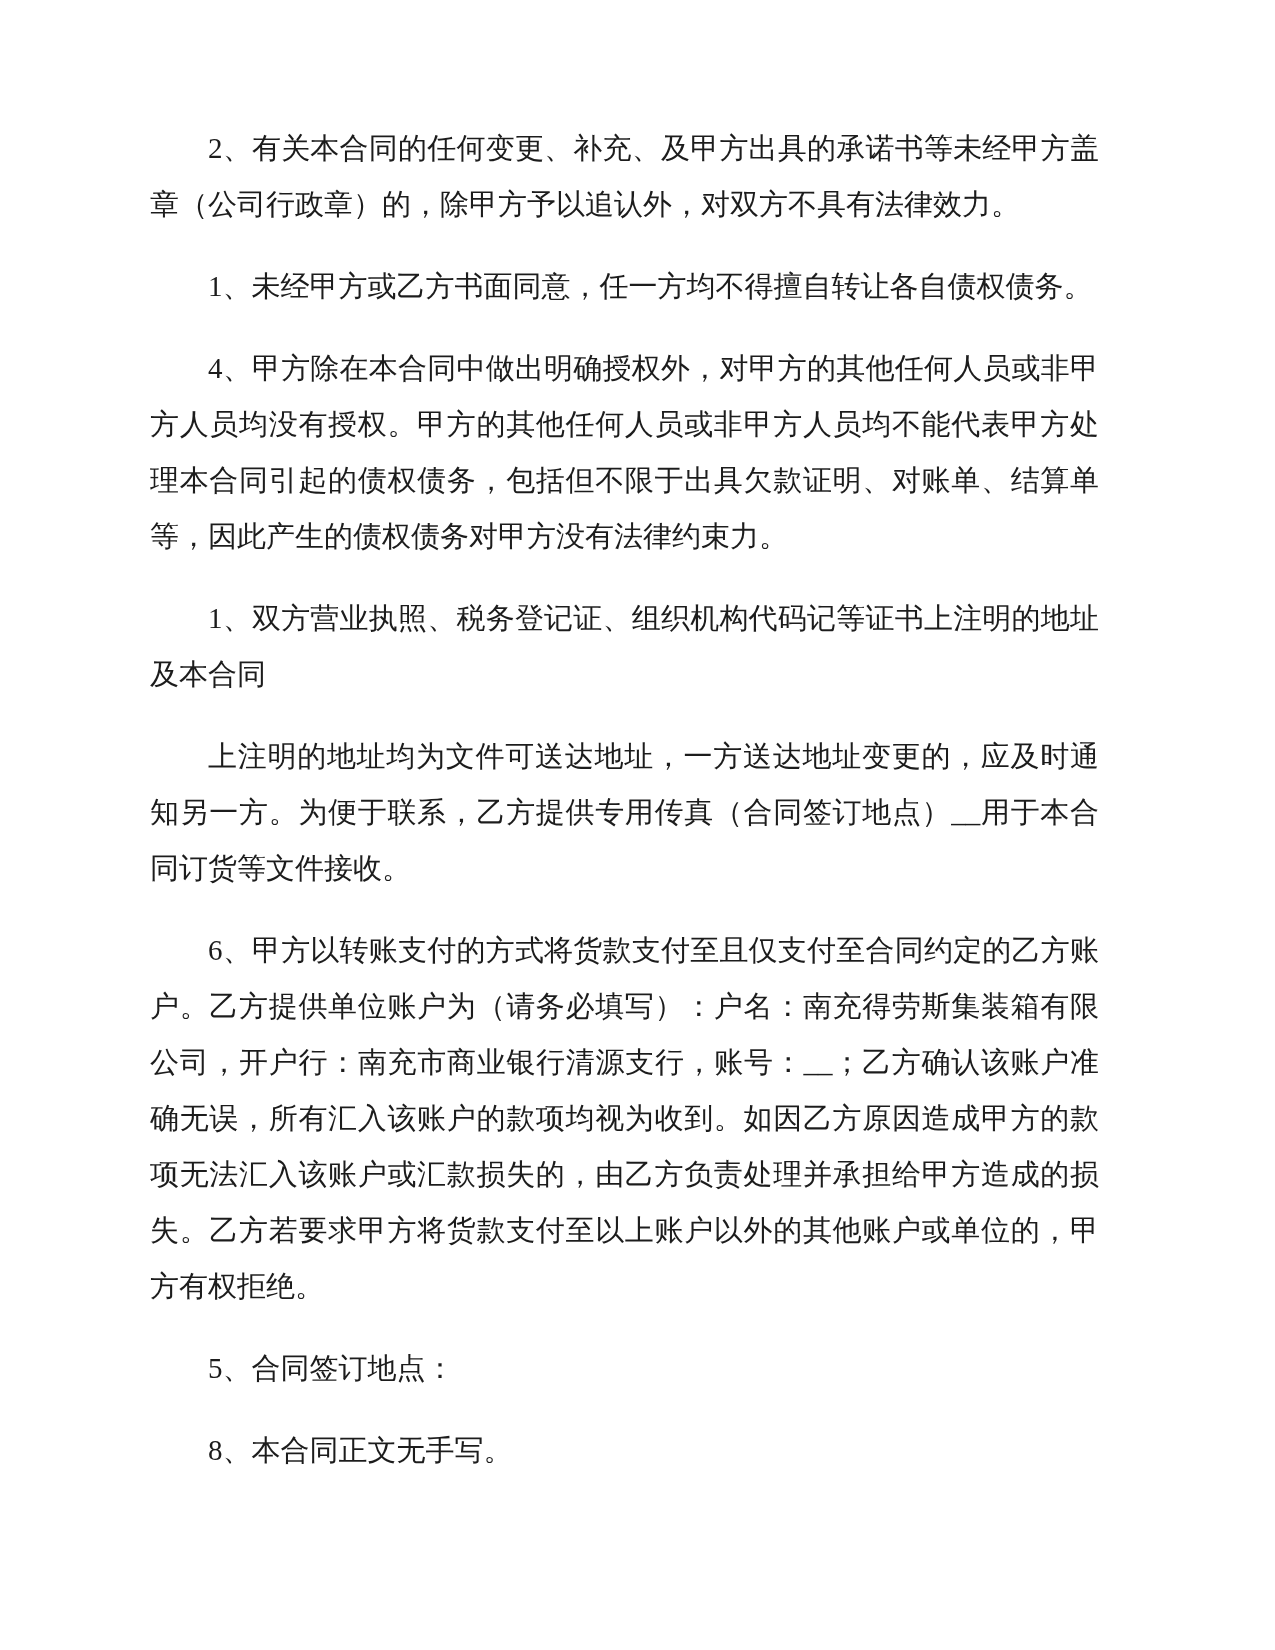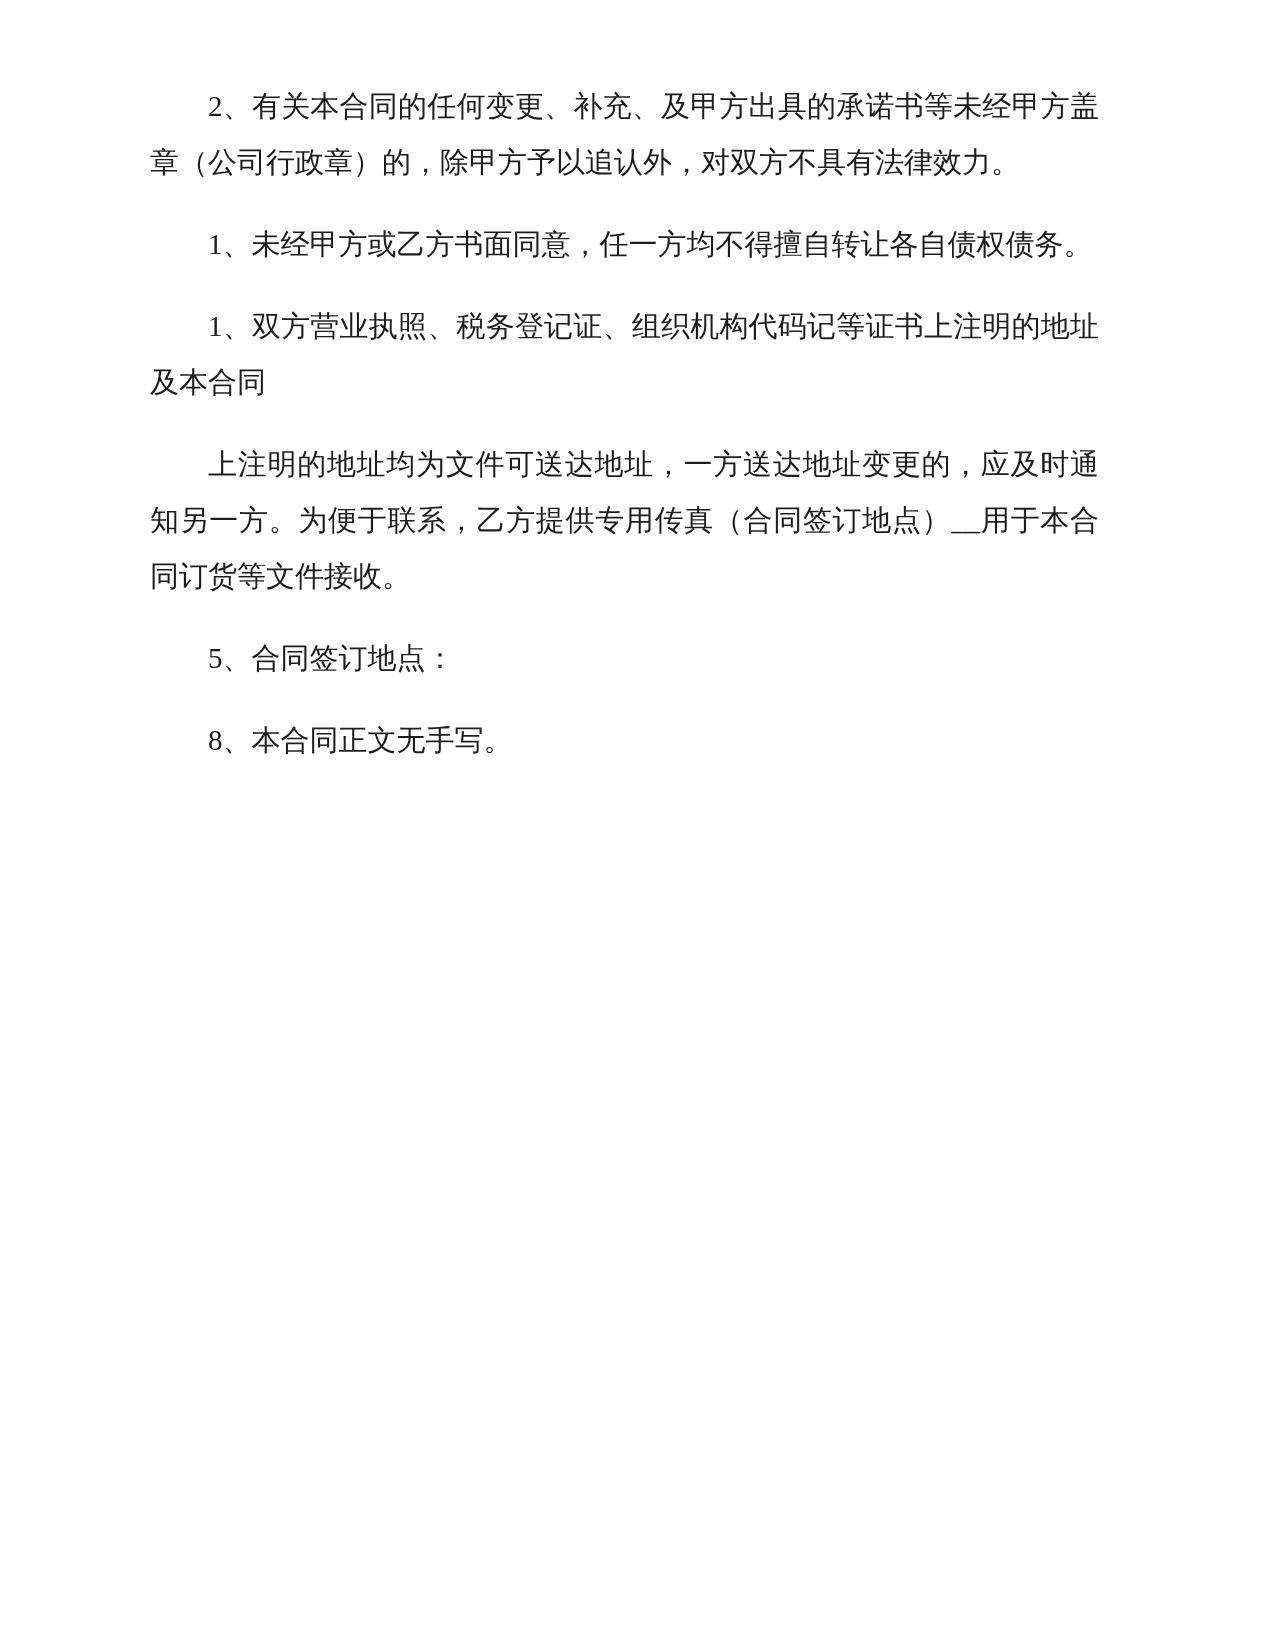--- a/index.html
+++ b/index.html
@@ -10,21 +10,21 @@
   body {
     width: 1275px;
     height: 1650px;
     overflow: hidden;
     font-family: "Liberation Serif", "DejaVu Serif", serif;
   }
   .page {
     box-sizing: border-box;
     width: 1275px;
     height: 1650px;
-    padding: 78px 176px 0 150px;
+    padding: 120px 176px 0 150px;
     background: #ffffff;
   }
   .para {
     margin: 0 0 26px 0;
     font-size: 29px;
     line-height: 56px;
     color: #1c1c1c;
     text-align: justify;
     text-indent: 2em;
     word-break: normal;
@@ -35,23 +35,25 @@
 </style>
 </head>
 <body>
 
 <div class="page">
 
   <p class="para">2、有关本合同的任何变更、补充、及甲方出具的承诺书等未经甲方盖章（公司行政章）的，除甲方予以追认外，对双方不具有法律效力。</p>
 
   <p class="para">1、未经甲方或乙方书面同意，任一方均不得擅自转让各自债权债务。</p>
 
+  <p class="para">4、甲方除在本合同中做出明确授权外，对甲方的其他任何人员或非甲方人员均没有授权。甲方的其他任何人员或非甲方人员均不能代表甲方处理本合同引起的债权债务，包括但不限于出具欠款证明、对账单、结算单等，因此产生的债权债务对甲方没有法律约束力。</p>
 
   <p class="para">1、双方营业执照、税务登记证、组织机构代码记等证书上注明的地址及本合同</p>
 
   <p class="para"><span>上注明的地址均为文件可送达地址，一方送达地址变更的，应及时通知另一方。为便于联系，乙方提供专用传真（合同签订地点）</span><span class="blank">__</span><span>用于本合同订货等文件接收。</span></p>
 
+  <p class="para"><span>6、甲方以转账支付的方式将货款支付至且仅支付至合同约定的乙方账户。乙方提供单位账户为（请务必填写）：户名：南充得劳斯集装箱有限公司，开户行：南充市商业银行清源支行，账号：</span><span class="blank">__</span><span>；乙方确认该账户准确无误，所有汇入该账户的款项均视为收到。如因乙方原因造成甲方的款项无法汇入该账户或汇款损失的，由乙方负责处理并承担给甲方造成的损失。乙方若要求甲方将货款支付至以上账户以外的其他账户或单位的，甲方有权拒绝。</span></p>
 
   <p class="para">5、合同签订地点：</p>
 
   <p class="para">8、本合同正文无手写。</p>
 
 </div>
 
 </body></html>

